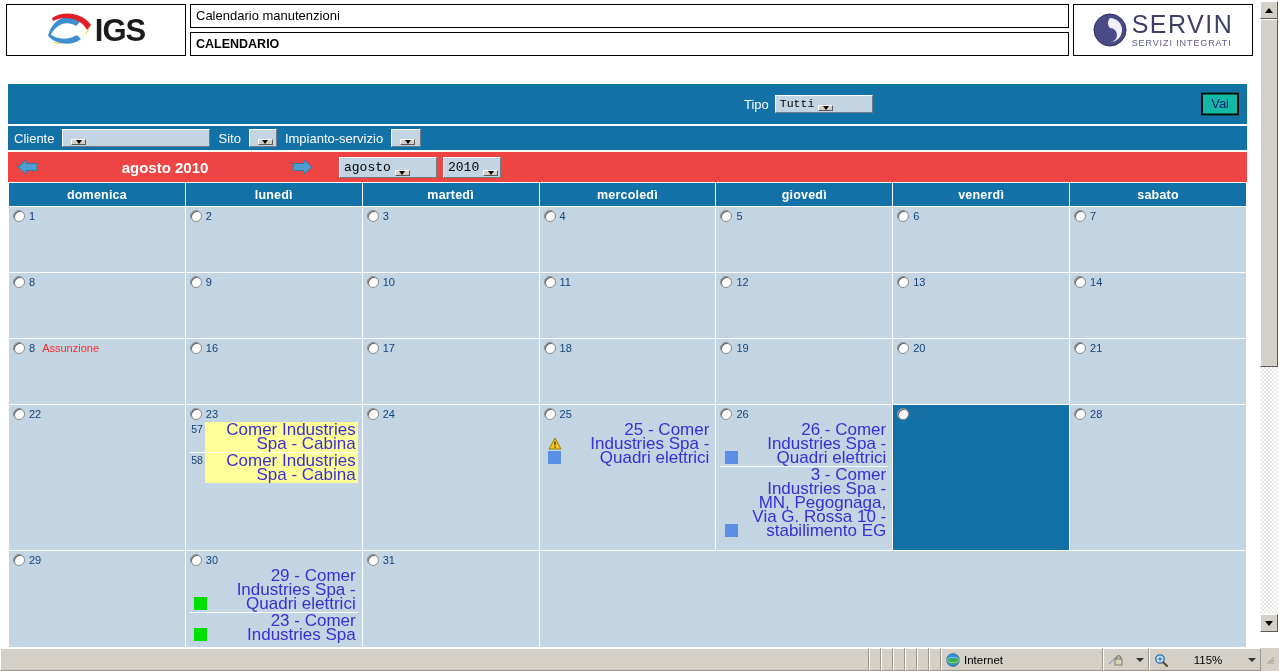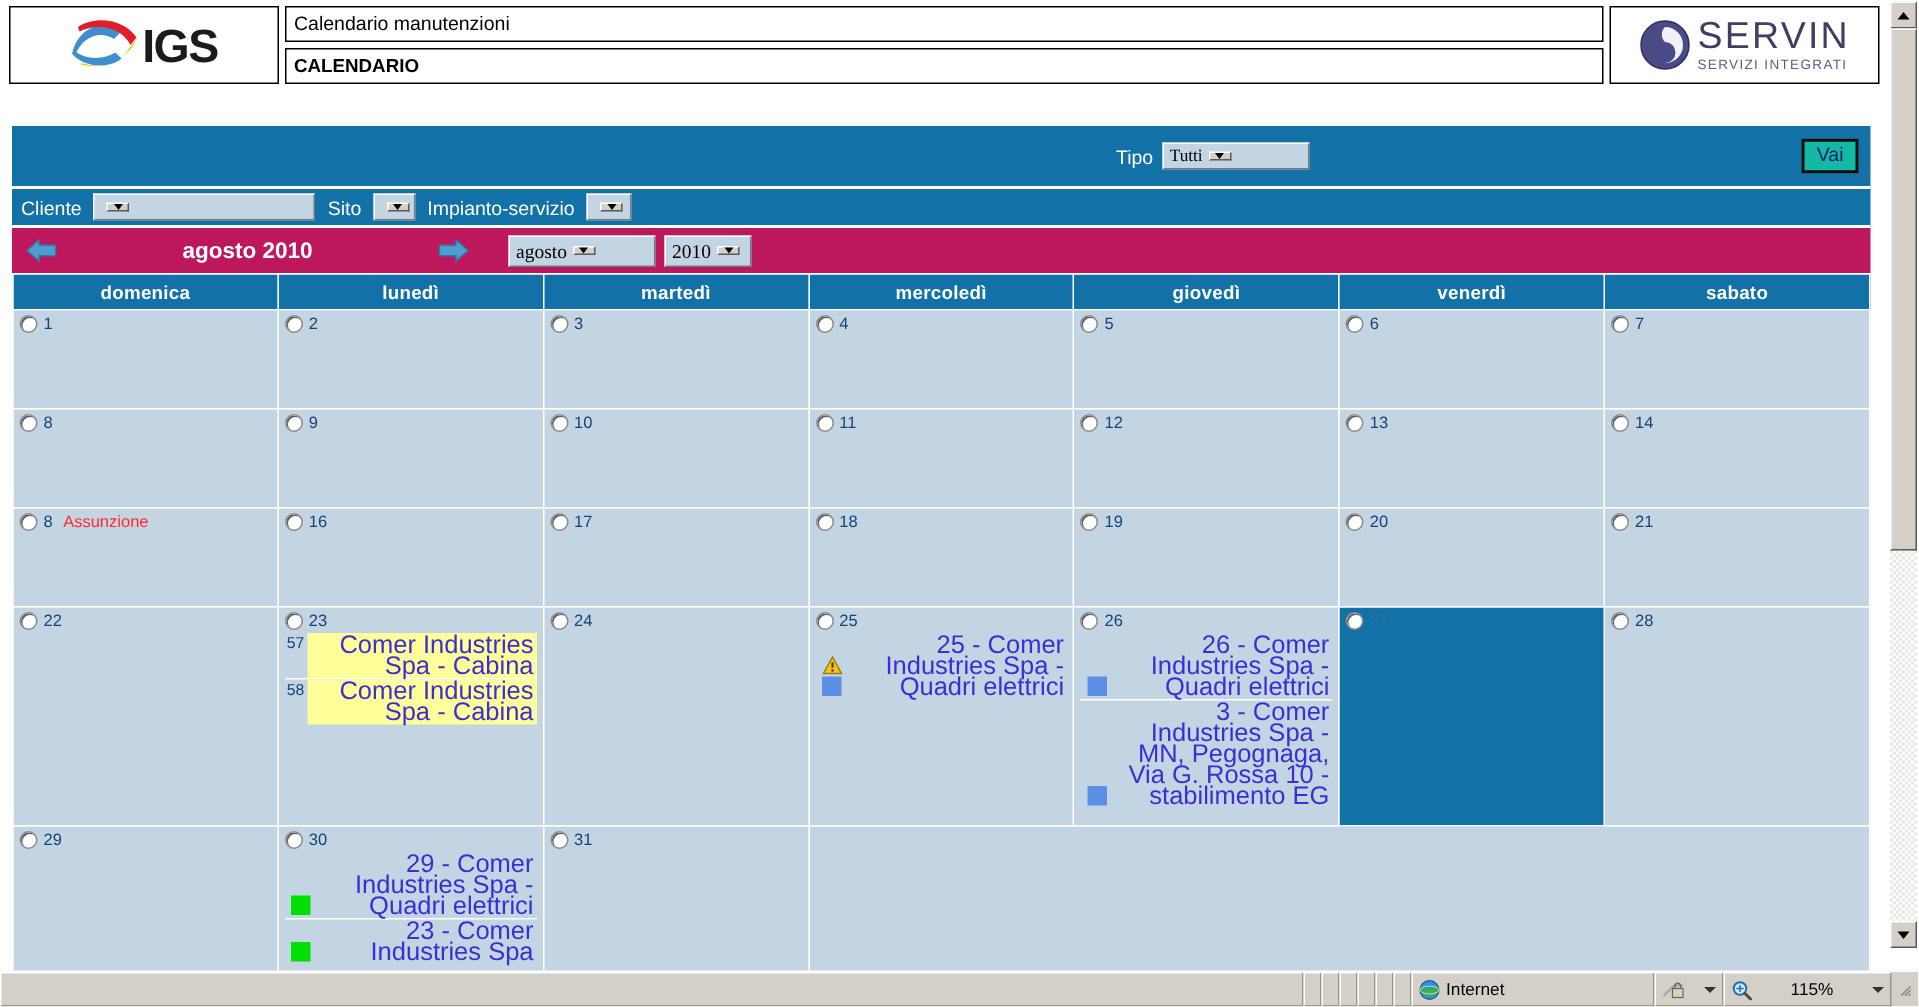--- a/index.html
+++ b/index.html
@@ -161,29 +161,29 @@
     align-items: center;
     gap: 8px;
     padding: 0 6px;
     box-sizing: border-box;
     border-top: 2px solid #ffffff;
   }
 
   
   .sel {
     display: inline-flex;
-    align-items: center;
+    align-items: flex-end;
     height: 18px;
     background: #c3d4e2;
     border: 1px solid #ffffff;
     border-right-color: #6e7b85;
     border-bottom-color: #6e7b85;
     box-sizing: border-box;
     font-size: 11.5px;
-    font-family: Liberation Serif, serif;
+    font-family: Liberation Mono, monospace;
     color: #000;
   }
   .sel .txt {
     padding: 0 4px;
     line-height: 16px;
     white-space: nowrap;
     overflow: hidden;
   }
   .sel .arrow {
     width: 15px;
@@ -209,21 +209,21 @@
   .sel.sito { width: 28px; }
   .sel.impianto { width: 30px; }
   .sel.tipo { width: 98px; background: #c3d4e2; }
   .sel.mese { width: 98px; height: 21px; background: #c3d4e2; }
   .sel.mese .txt { line-height: 19px; font-size: 13px; }
   .sel.anno { width: 58px; height: 21px; background: #c3d4e2; }
   .sel.anno .txt { line-height: 19px; font-size: 13px; }
 
   
   .bar-month {
-    background: #be185d;
+    background: #ef4444;
     height: 32px;
     display: flex;
     align-items: center;
     padding: 0 8px;
     box-sizing: border-box;
     gap: 0;
     border-top: 2px solid #ffffff;
   }
   .navarrow { width: 26px; height: 18px; flex: none; cursor: pointer; }
   .month-title {

